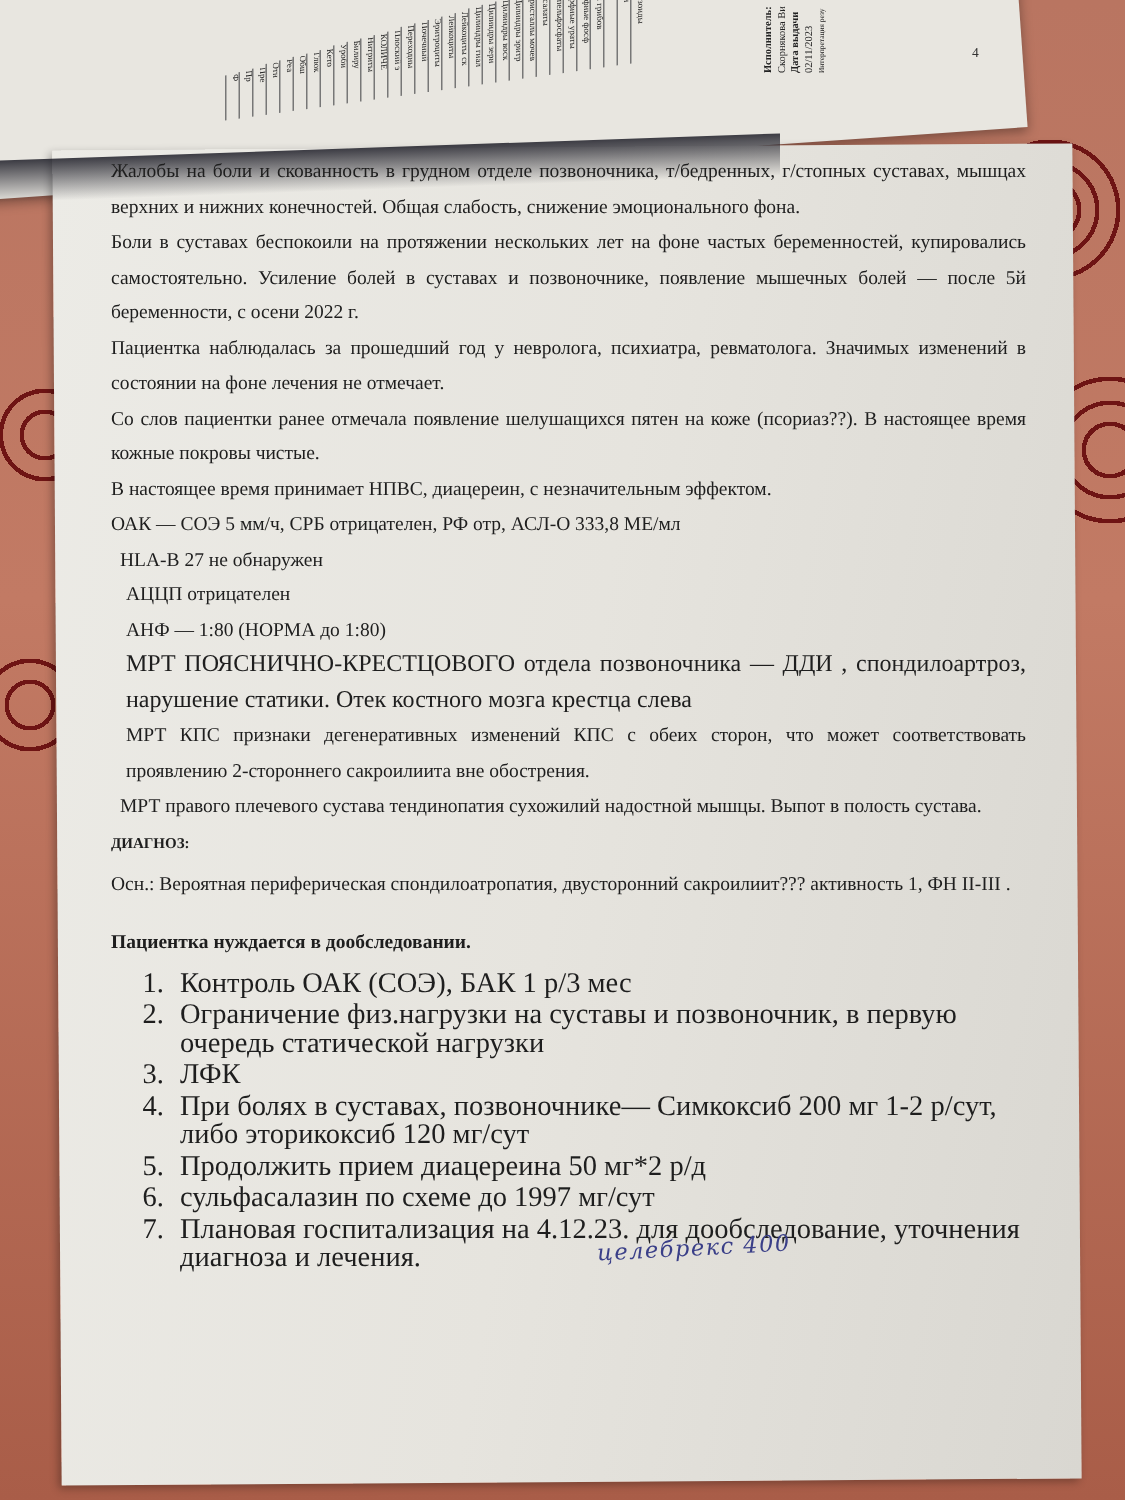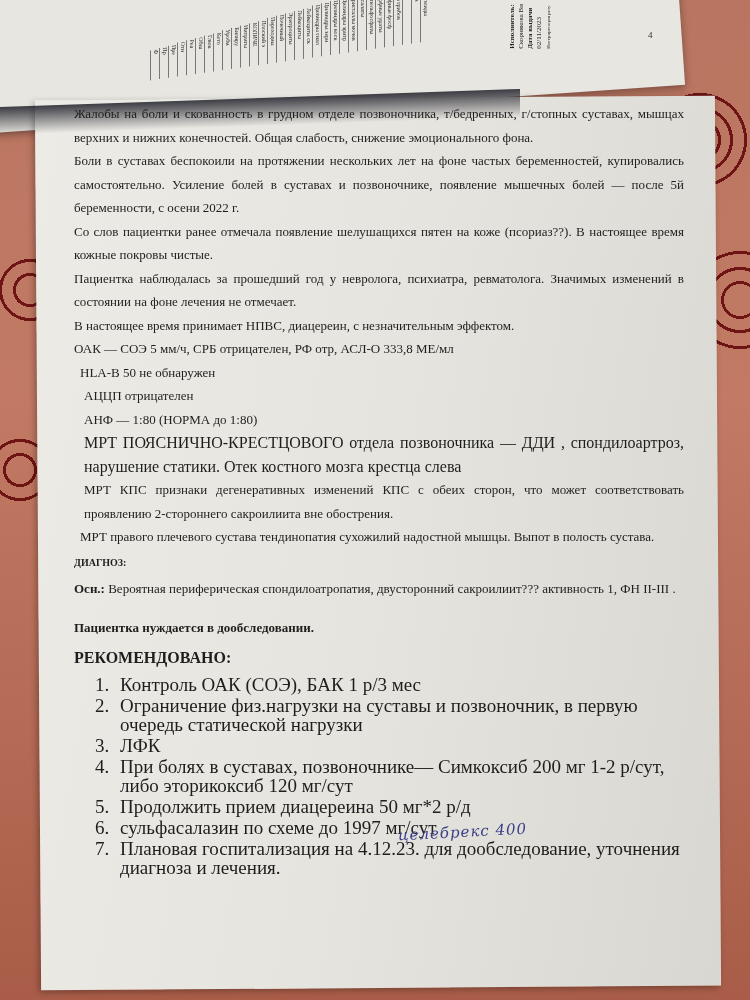--- a/index.html
+++ b/index.html
@@ -52,21 +52,21 @@
     }
     .doc {
       position: absolute; left: 74px; top: 102px; width: 610px;
       color: #1e1e1e; font-size: 13px; line-height: 23.5px;
     }
     .doc p { margin: 0; text-align: justify; }
     .doc .indent1 { padding-left: 6px; }
     .doc .indent2 { padding-left: 10px; }
     .doc .small { font-size: 16px; }
     .doc .heading { font-weight: bold; font-size: 10px; margin-top: 2px; }
-    .doc .bold { font-weight: bold; }
+    .doc .bold { font-weight: normal; }
     .doc .diag { line-height: 18px; margin-top: 6px; }
     .doc .needs { font-weight: bold; margin-top: 18px; }
     .doc .rec-title { font-weight: bold; font-size: 16px; margin-top: 6px; }
     .doc ol { margin: 6px 0 0 0; padding-left: 40px; font-size: 19px; line-height: 19px; }
     .doc ol li { padding-left: 6px; margin-bottom: 2px; }
     .handwriting {
       position: absolute; left: 398px; top: 823px; color: #3a3f88;
       font-family: "DejaVu Serif", serif; font-style: italic; font-size: 15px;
       transform: rotate(-3deg); letter-spacing: 1px;
     }
@@ -120,36 +120,35 @@
   <div style="font-size:5px">Интерпретация резу</div>
 </div>
 <div class="page-num">4</div>
 
 <div class="main-sheet"></div>
 <div class="fold-shadow"></div>
 
 <div class="doc">
   <p>Жалобы на боли и скованность в грудном отделе позвоночника, т/бедренных, г/стопных суставах, мышцах верхних и нижних конечностей. Общая слабость, снижение эмоционального фона.</p>
   <p>Боли в суставах беспокоили на протяжении нескольких лет на фоне частых беременностей, купировались самостоятельно. Усиление болей в суставах и позвоночнике, появление мышечных болей — после 5й беременности, с осени 2022 г.</p>
+  <p>Пациентка наблюдалась за прошедший год у невролога, психиатра, ревматолога. Значимых изменений в состоянии на фоне лечения не отмечает.</p>
   <p>Со слов пациентки ранее отмечала появление шелушащихся пятен на коже (псориаз??). В настоящее время кожные покровы чистые.</p>
-  <p>Пациентка наблюдалась за прошедший год у невролога, психиатра, ревматолога. Значимых изменений в состоянии на фоне лечения не отмечает.</p>
   <p>В настоящее время принимает НПВС, диацереин, с незначительным эффектом.</p>
   <p>ОАК — СОЭ 5 мм/ч, СРБ отрицателен, РФ отр, АСЛ-О 333,8 МЕ/мл</p>
-  <p class="indent1">HLA-B 50 не обнаружен</p>
+  <p class="indent1">HLA-B 27 не обнаружен</p>
   <p class="indent2">АЦЦП отрицателен</p>
   <p class="indent2">АНФ — 1:80 (НОРМА до 1:80)</p>
   <p class="indent2 small">МРТ ПОЯСНИЧНО-КРЕСТЦОВОГО отдела позвоночника — ДДИ , спондилоартроз, нарушение статики. Отек костного мозга крестца слева</p>
   <p class="indent2">МРТ КПС признаки дегенеративных изменений КПС с обеих сторон, что может соответствовать проявлению 2-стороннего сакроилиита вне обострения.</p>
   <p class="indent1">МРТ правого плечевого сустава тендинопатия сухожилий надостной мышцы. Выпот в полость сустава.</p>
   <p class="heading">ДИАГНОЗ:</p>
   <p class="diag">
     <span class="bold">Осн.:</span><span> Вероятная периферическая спондилоатропатия, двусторонний сакроилиит??? активность 1, ФН II-III .</span>
   </p>
   <p class="needs">Пациентка нуждается в дообследовании.</p>
-  <p class="rec-title">РЕКОМЕНДОВАНО:</p>
   <ol>
     <li>Контроль ОАК (СОЭ), БАК 1 р/3 мес</li>
     <li>Ограничение физ.нагрузки на суставы и позвоночник, в первую очередь статической нагрузки</li>
     <li>ЛФК</li>
     <li>При болях в суставах, позвоночнике— Симкоксиб 200 мг 1-2 р/сут, либо эторикоксиб 120 мг/сут</li>
     <li>Продолжить прием диацереина 50 мг*2 р/д</li>
     <li>сульфасалазин по схеме до 1997 мг/сут</li>
     <li>Плановая госпитализация на 4.12.23. для дообследование, уточнения диагноза и лечения.</li>
   </ol>
 </div>

